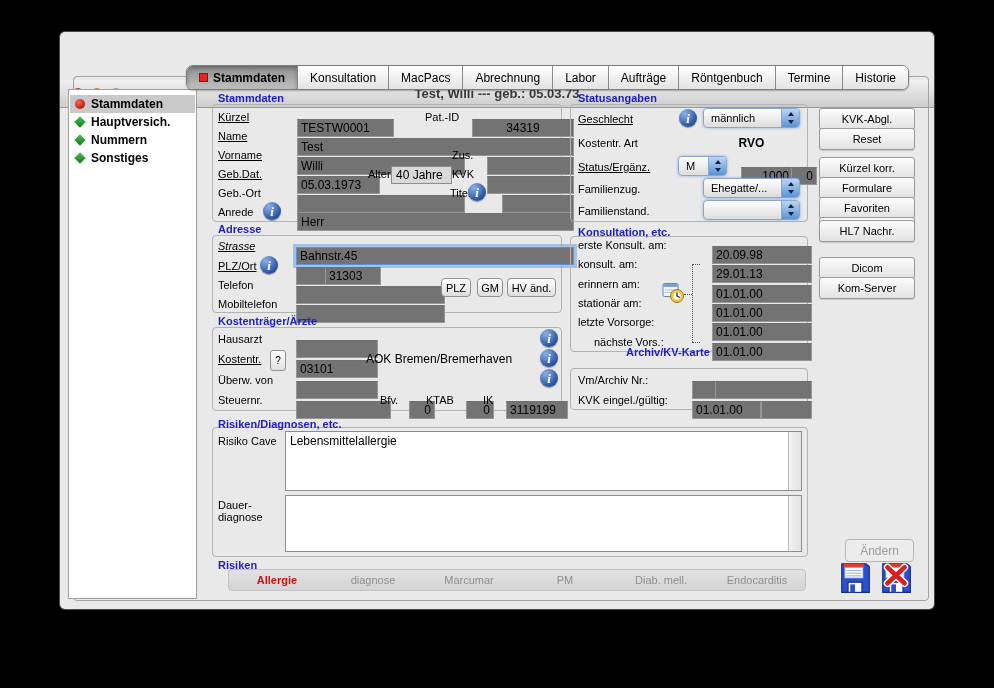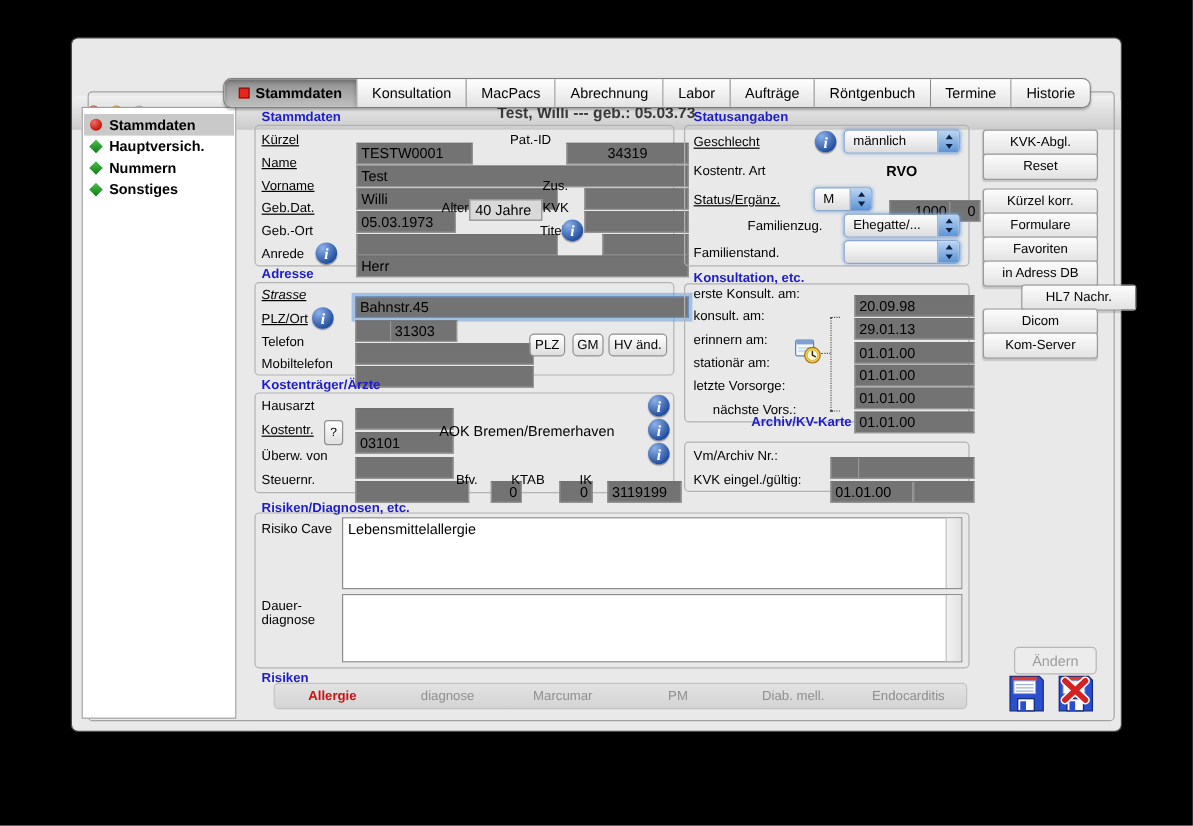--- a/index.html
+++ b/index.html
@@ -231,21 +231,21 @@
   <span class="statictxt" style="left:643px;top:104px;width:97px;text-align:center;font-weight:bold;">RVO</span>
 
   <span class="lbl lblu" style="left:518px;top:129px;">Status/Ergänz.</span>
   <div class="popup" style="left:618px;top:124px;width:49px;">
     <span class="ptext">M</span>
     <span class="pcap"></span>
   </div>
   <input class="inp rgt" style="left: 671px; top: 125px; width: 44px;" value="1000">
   <input class="inp rgt" style="left: 721px; top: 125px; width: 18px;" value="0">
 
-  <span class="lbl" style="left:518px;top:151px;margin-left:45px;">Familienzug.</span>
+  <span class="lbl" style="left:518px;top:151px;">Familienzug.</span>
   <div class="popup" style="left:643px;top:146px;width:97px;">
     <span class="ptext">Ehegatte/...</span>
     <span class="pcap"></span>
   </div>
 
   <span class="lbl" style="left:518px;top:173px;">Familienstand.</span>
   <div class="popup" style="left:643px;top:168px;width:97px;">
     <span class="ptext"></span>
     <span class="pcap"></span>
   </div>
@@ -311,21 +311,21 @@
     <span class="risk-item">Diab. mell.</span>
     <span class="risk-item">Endocarditis</span>
   </div>
 
   <div class="sbtn" style="top:76px;">KVK-Abgl.</div>
   <div class="sbtn" style="top:96px;">Reset</div>
   <div class="sbtn" style="top:125px;">Kürzel korr.</div>
   <div class="sbtn" style="top:145px;">Formulare</div>
   <div class="sbtn" style="top:165px;">Favoriten</div>
   <div class="sbtn" style="top:185px;">in Adress DB</div>
-  <div class="sbtn" style="top:205px;margin-left:32px;">HL7 Nachr.</div>
+  <div class="sbtn" style="top:188px;">HL7 Nachr.</div>
   <div class="sbtn" style="top:225px;">Dicom</div>
   <div class="sbtn" style="top:245px;">Kom-Server</div>
 
   <div class="dis-btn">Ändern</div>
 
   <svg class="icon-btn" style="left:778px;top:529px;" viewBox="0 0 32 32">
     <path d="M3.5 2.5 h23 l3 3 v24 h-26 z" fill="#2a4fd0" stroke="#122a77"></path>
     <rect x="5.5" y="2.8" width="19" height="3" fill="#e23b2e"></rect>
     <rect x="6.5" y="6" width="17" height="10" fill="#fff" stroke="#8fa7d6" stroke-width="0.8"></rect>
     <line x1="8" y1="9" x2="22" y2="9" stroke="#9ab3dd" stroke-width="1"></line>

